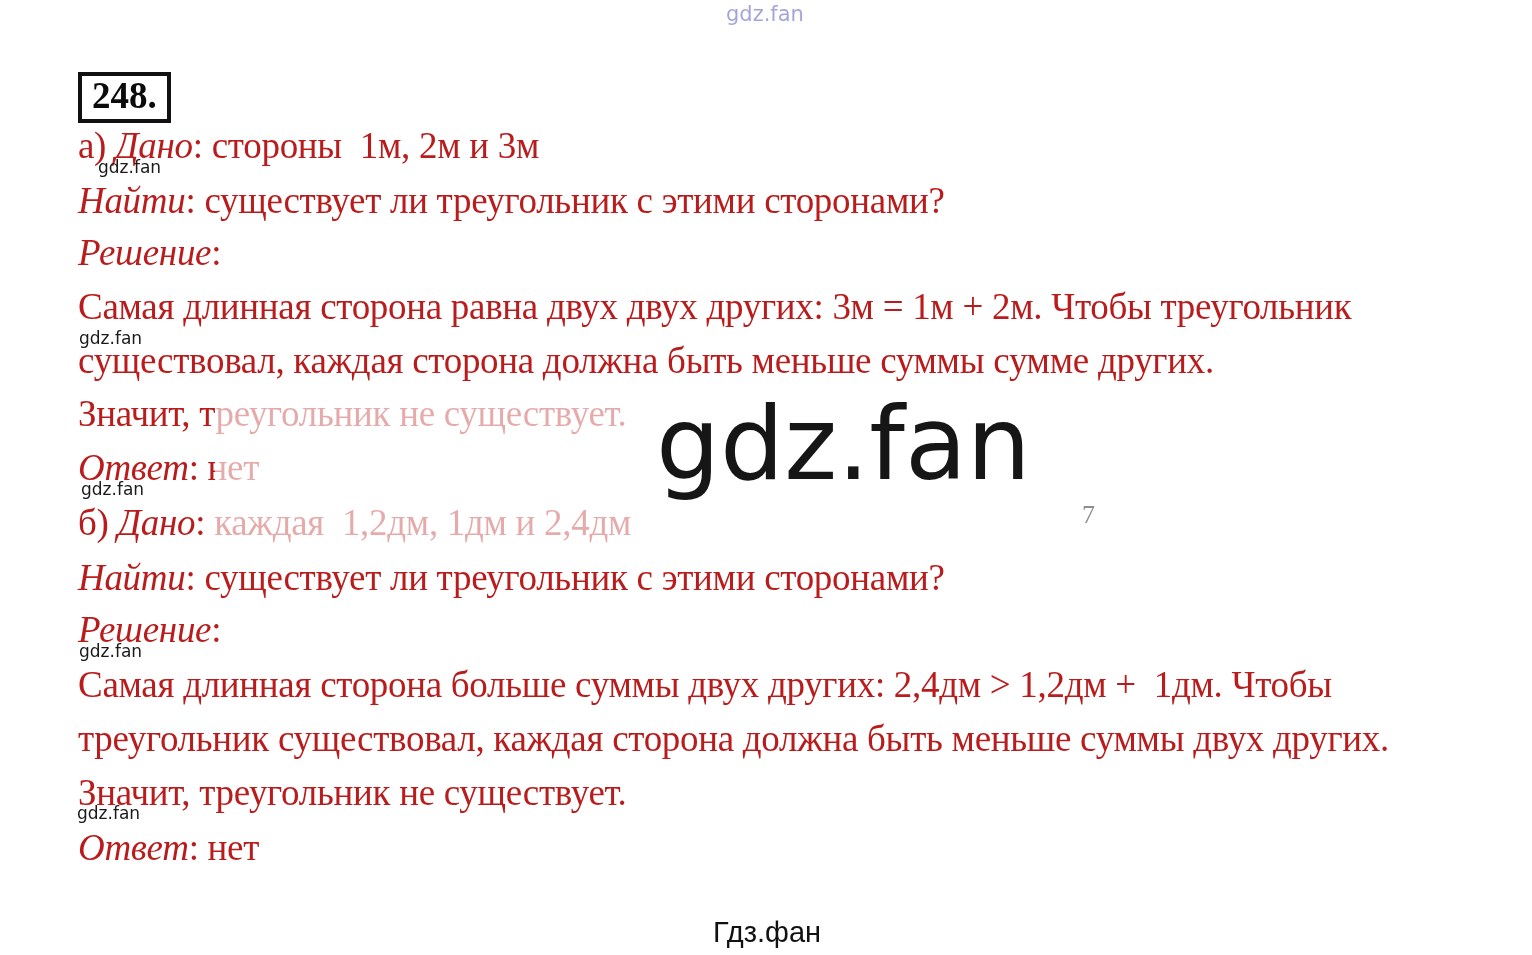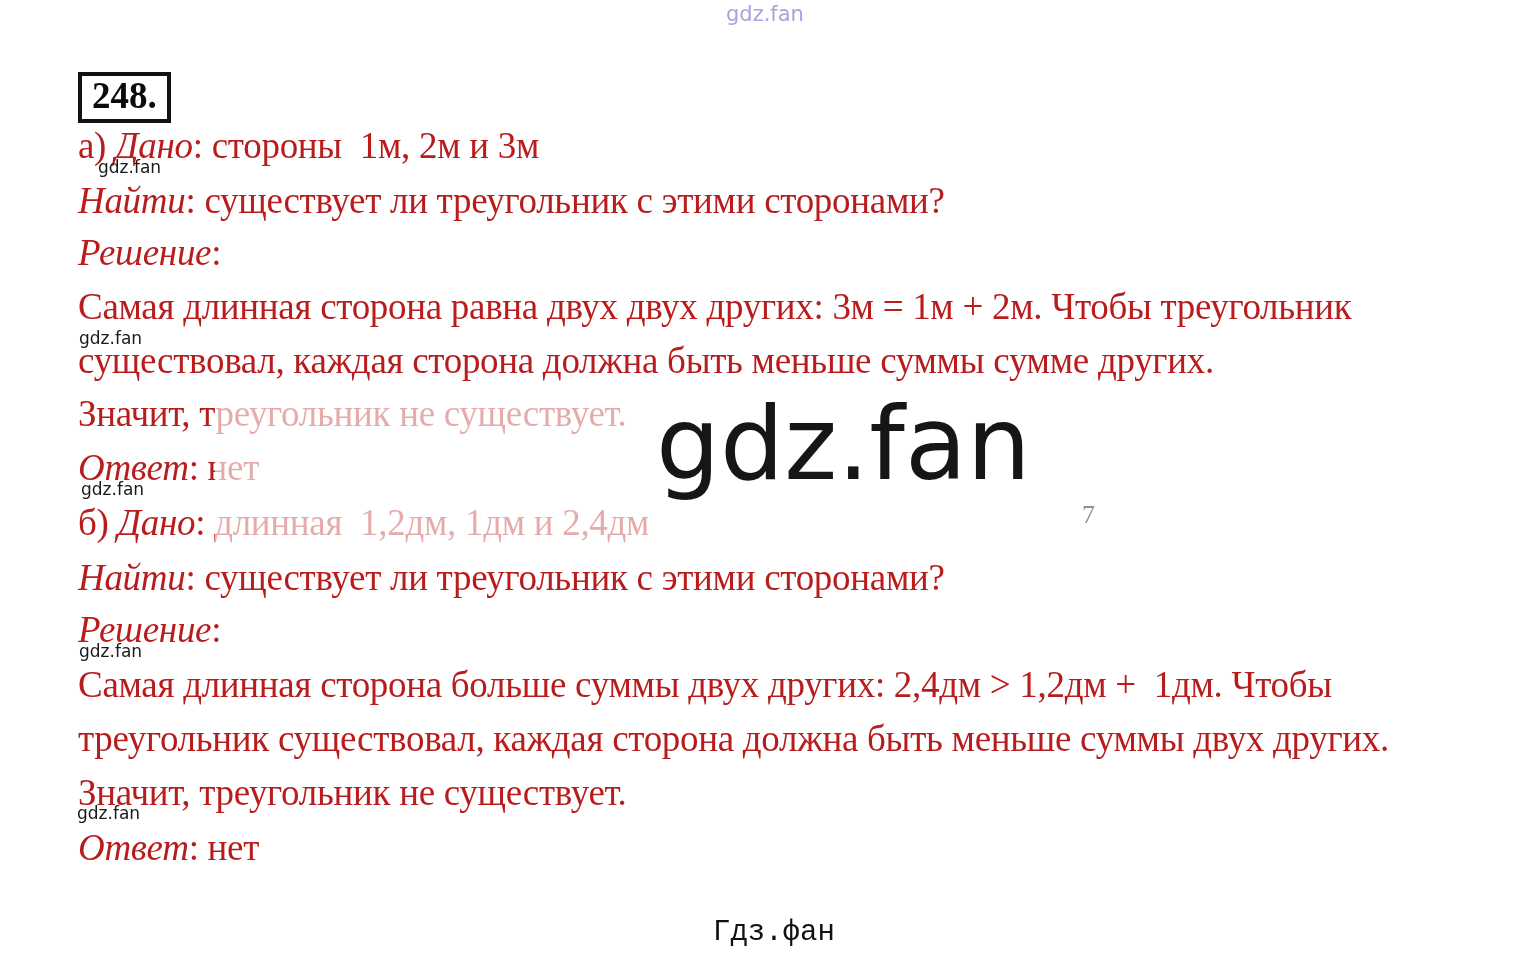--- a/index.html
+++ b/index.html
@@ -37,21 +37,21 @@
     font-family:"DejaVu Sans","Liberation Sans",sans-serif;
     font-size:101px;line-height:1.15;color:#161616;letter-spacing:0px;
   }
   .wm-artifact{
     position:absolute;left:1082px;top:500px;z-index:3;
     font-size:26px;color:#8f8f8f;
     font-family:"Liberation Serif",serif;
   }
   .brand-bottom{
     position:absolute;left:713px;top:916px;
-    font-family:Liberation Mono, monospace;
+    font-family:Liberation Sans, sans-serif;
     font-size:29px;color:#111;
   }
 </style>
 </head>
 <body>
 
 <div class="wm-top">gdz.fan</div>
 
 <div class="problem-box">248.</div>
 
@@ -68,21 +68,21 @@
 <div class="wm-small" style="left:79px;top:328px">gdz.fan</div>
 
 <div class="line" style="top:341px"><span>существовал, каждая сторона должна быть меньше суммы сумме других.</span></div>
 
 <div class="line" style="top:394px"><span>Значит, треугольник не существует.</span></div>
 
 <div class="line" style="top:448px"><span class="lbl">Ответ</span><span>: нет</span></div>
 
 <div class="wm-small" style="left:81px;top:479px">gdz.fan</div>
 
-<div class="line" style="top:503px"><span>б) </span><span class="lbl">Дано</span><span>: длинная  1,2дм, 1дм и 2,4дм</span></div>
+<div class="line" style="top:503px"><span>б) </span><span class="lbl">Дано</span><span>: каждая  1,2дм, 1дм и 2,4дм</span></div>
 
 <div class="line" style="top:558px"><span class="lbl">Найти</span><span>: существует ли треугольник с этими сторонами?</span></div>
 
 <div class="line" style="top:610px"><span class="lbl">Решение</span><span>:</span></div>
 
 <div class="wm-small" style="left:79px;top:641px">gdz.fan</div>
 
 <div class="line" style="top:665px"><span>Самая длинная сторона больше суммы двух других: 2,4дм &gt; 1,2дм +  1дм. Чтобы</span></div>
 
 <div class="line" style="top:719px"><span>треугольник существовал, каждая сторона должна быть меньше суммы двух других.</span></div>

